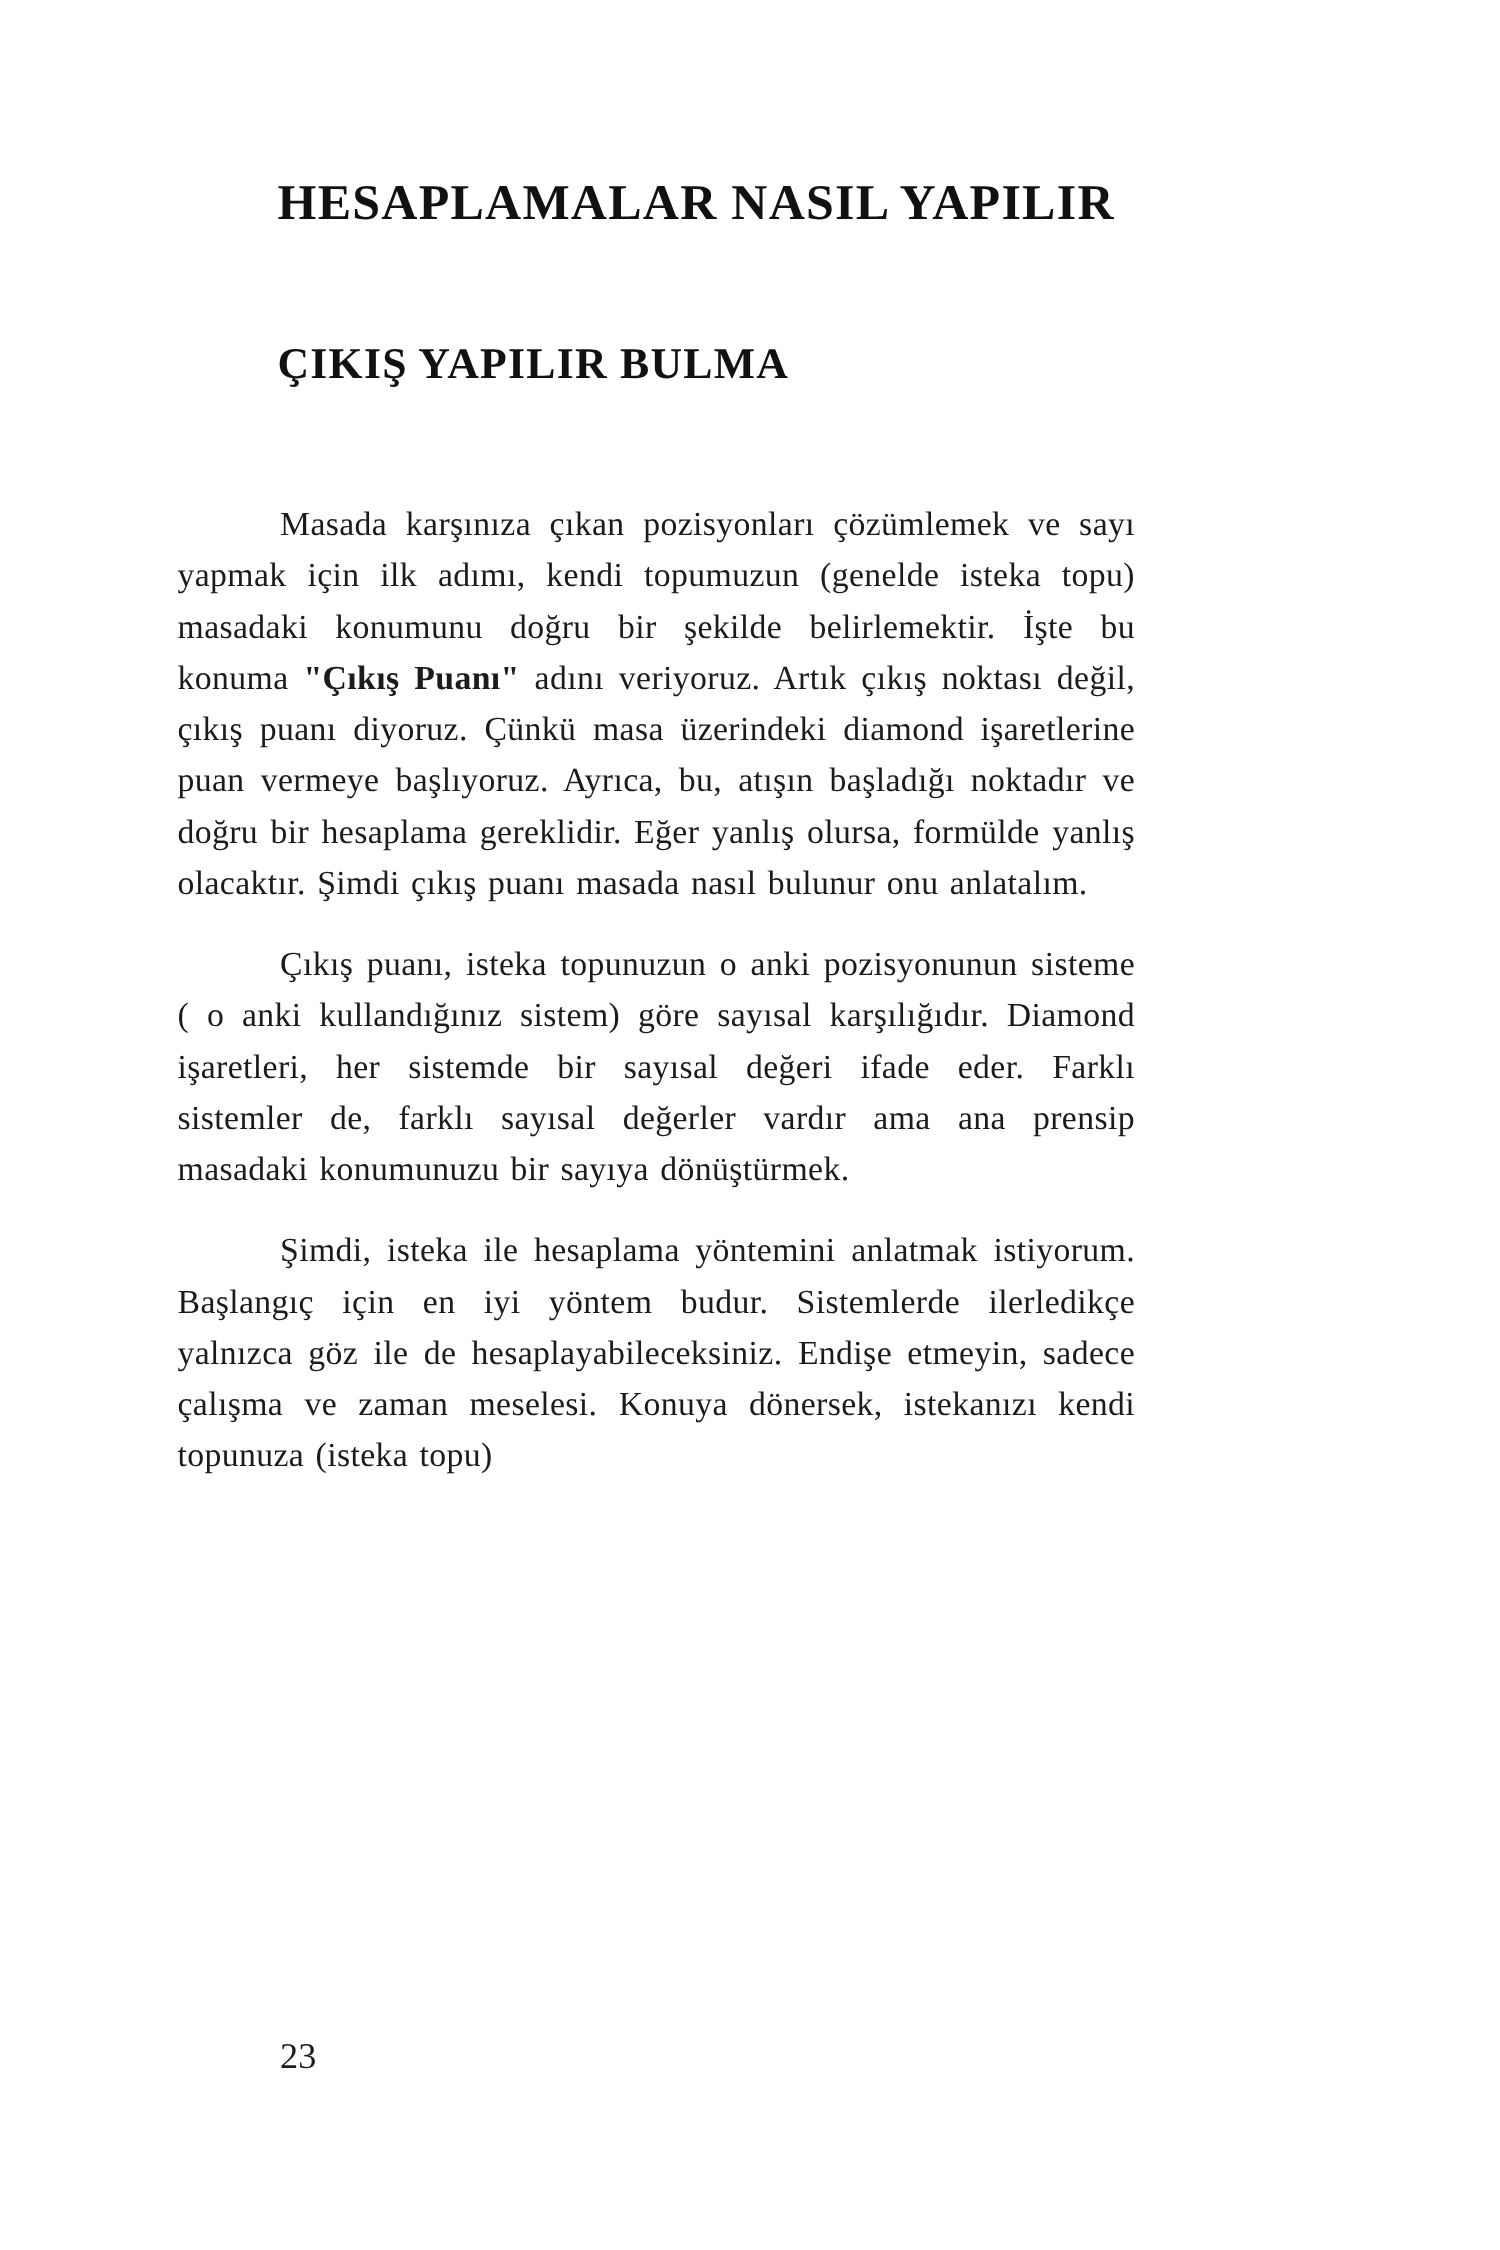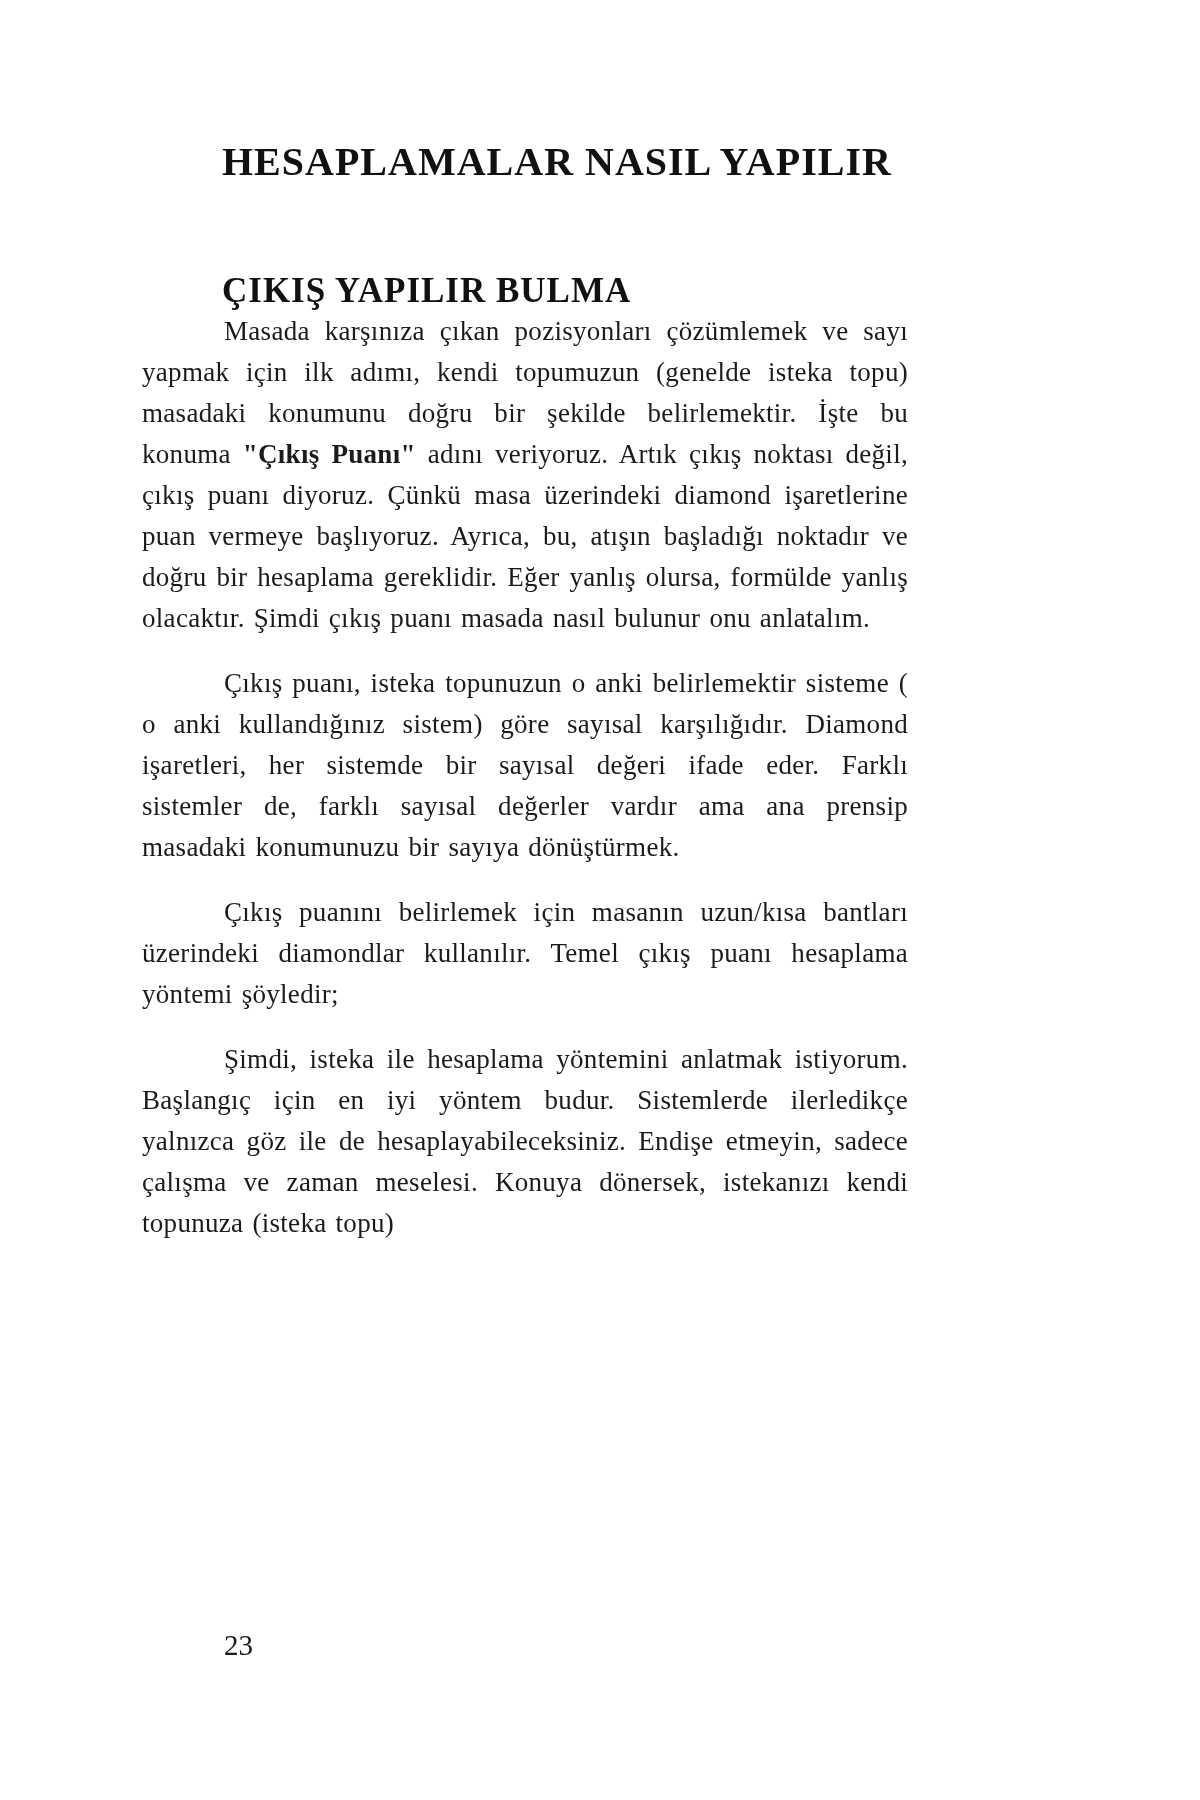--- a/index.html
+++ b/index.html
@@ -30,20 +30,21 @@
     color: #111;
   }
   h2.subtitle {
     margin: 86px 0 0 80px;
     font-size: 35px;
     font-weight: bold;
     letter-spacing: 1px;
     color: #111;
   }
   .paragraphs {
+    margin-top: 88px;
   }
   .paragraphs p {
     margin: 0 0 24px 0;
     font-size: 27px;
     line-height: 41px;
     text-align: justify;
     text-indent: 82px;
     letter-spacing: 0.3px;
     word-spacing: 2px;
     color: #1b1b1b;
@@ -66,23 +67,22 @@
   <div class="content">
 
     <h1 class="title">HESAPLAMALAR NASIL YAPILIR</h1>
 
     <h2 class="subtitle">ÇIKIŞ YAPILIR BULMA</h2>
 
     <div class="paragraphs">
 
       <p><span>Masada karşınıza çıkan pozisyonları çözümlemek ve sayı yapmak için ilk adımı, kendi topumuzun (genelde isteka topu) masadaki konumunu doğru bir şekilde belirlemektir. İşte bu konuma </span><b>"Çıkış Puanı"</b><span> adını veriyoruz. Artık çıkış noktası değil, çıkış puanı diyoruz. Çünkü masa üzerindeki diamond işaretlerine puan vermeye başlıyoruz. Ayrıca, bu, atışın başladığı noktadır ve doğru bir hesaplama gereklidir. Eğer yanlış olursa, formülde yanlış olacaktır. Şimdi çıkış puanı masada nasıl bulunur onu anlatalım.</span></p>
 
-      <p>Çıkış puanı, isteka topunuzun o anki belirlemektir sisteme ( o anki kullandığınız sistem) göre sayısal karşılığıdır. Diamond işaretleri, her sistemde bir sayısal değeri ifade eder. Farklı sistemler de, farklı sayısal değerler vardır ama ana prensip masadaki konumunuzu bir sayıya dönüştürmek.</p>
+      <p>Çıkış puanı, isteka topunuzun o anki pozisyonunun sisteme ( o anki kullandığınız sistem) göre sayısal karşılığıdır. Diamond işaretleri, her sistemde bir sayısal değeri ifade eder. Farklı sistemler de, farklı sayısal değerler vardır ama ana prensip masadaki konumunuzu bir sayıya dönüştürmek.</p>
 
-      <p>Çıkış puanını belirlemek için masanın uzun/kısa bantları üzerindeki diamondlar kullanılır. Temel çıkış puanı hesaplama yöntemi şöyledir;</p>
 
       <p>Şimdi, isteka ile hesaplama yöntemini anlatmak istiyorum. Başlangıç için en iyi yöntem budur. Sistemlerde ilerledikçe yalnızca göz ile de hesaplayabileceksiniz. Endişe etmeyin, sadece çalışma ve zaman meselesi. Konuya dönersek, istekanızı kendi topunuza (isteka topu)</p>
 
     </div>
   </div>
 
   <div class="page-number">23</div>
 </div>
 
 </body></html>

